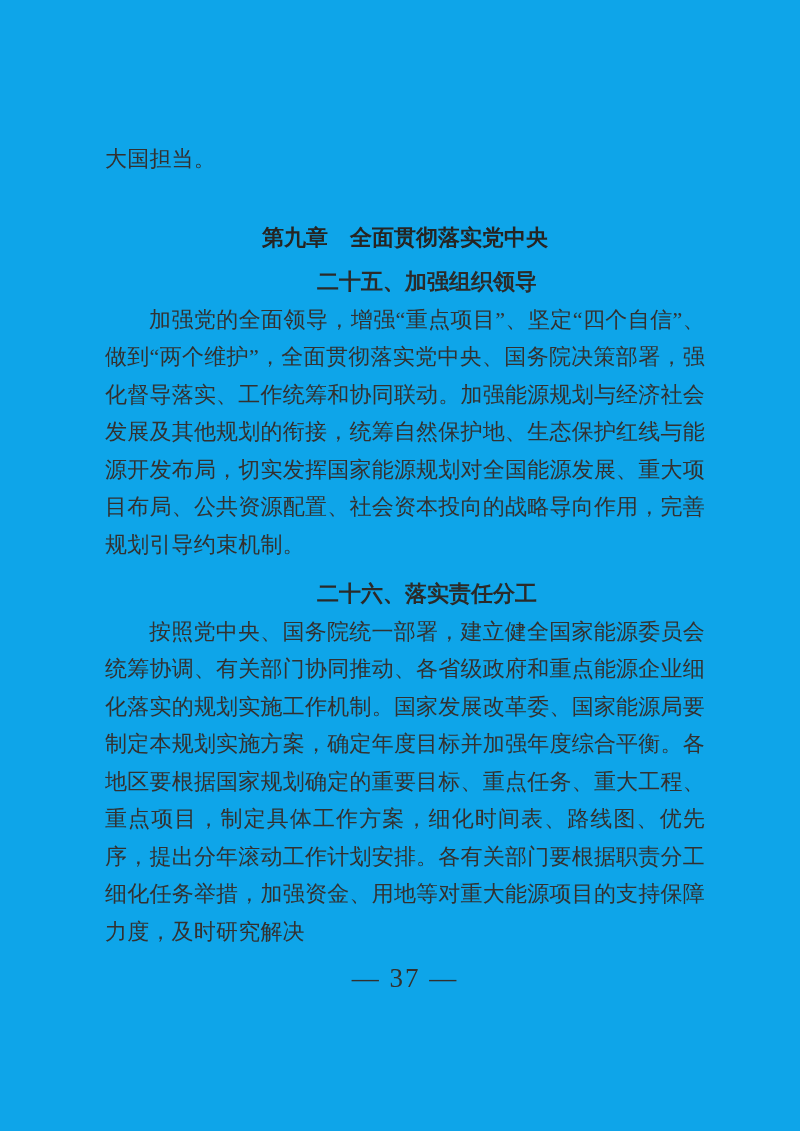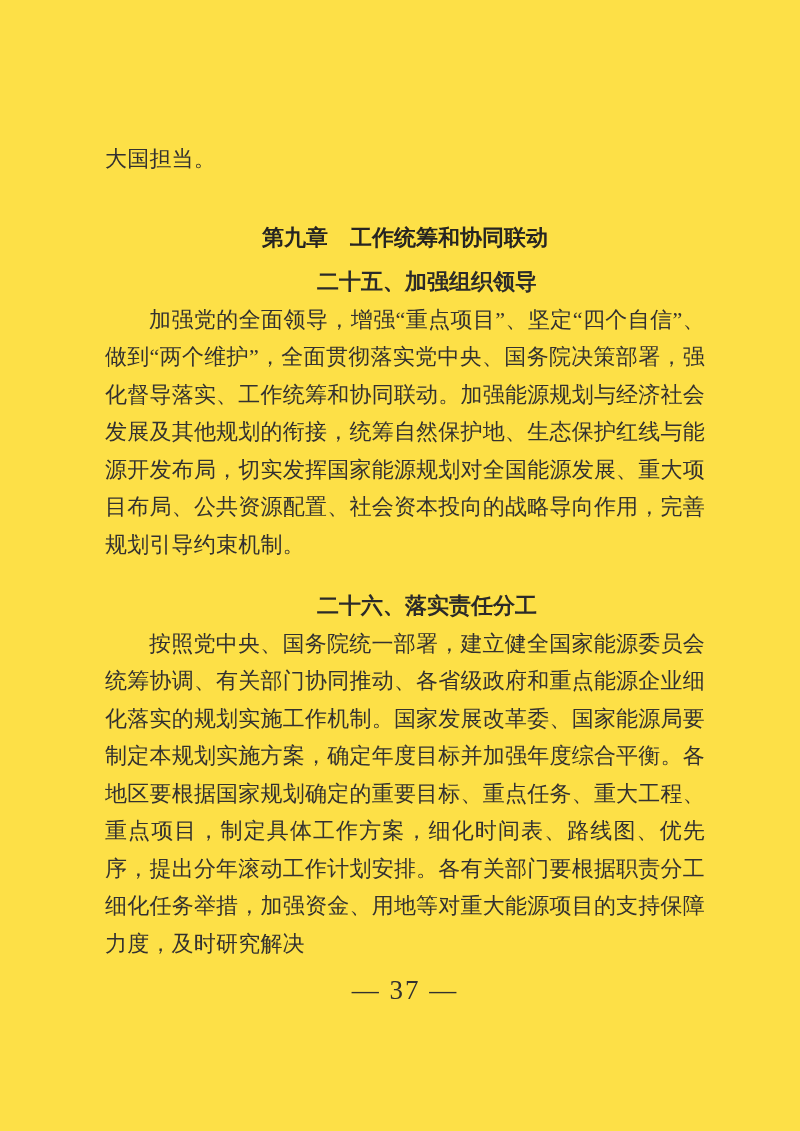--- a/index.html
+++ b/index.html
@@ -5,21 +5,21 @@
   html, body {
     margin: 0;
     padding: 0;
     background: #ffffff;
   }
   .page {
     position: relative;
     width: 800px;
     height: 1131px;
     margin: 0 auto;
-    background: #fde047;
+    background: #0ea5e9;
     box-sizing: border-box;
     padding: 140px 95px 0 105px;
     color: #2e2e2e;
     font-family: "Liberation Serif", "DejaVu Serif", serif;
     overflow: hidden;
   }
   .body-text {
     margin: 0;
     font-size: 22px;
     line-height: 37.5px;
@@ -43,39 +43,39 @@
     margin: 0;
     font-size: 22px;
     line-height: 37.5px;
     font-weight: bold;
     text-indent: 2em;
     color: #2b2a29;
     font-family: "Liberation Sans", "DejaVu Sans", sans-serif;
     text-align: center;
   }
   .section-heading.second {
-    margin-top: 24px;
+    margin-top: 12px;
   }
   .page-number {
     margin-top: 10px;
     font-size: 27px;
     line-height: 37.5px;
     text-align: center;
     color: #33312f;
     letter-spacing: 2px;
   }
 </style>
 </head>
 <body>
 
 <div class="page">
 
   <p class="body-text">大国担当。</p>
 
-  <h1 class="chapter-title">第九章　工作统筹和协同联动</h1>
+  <h1 class="chapter-title">第九章　全面贯彻落实党中央</h1>
 
 
   <h2 class="section-heading">二十五、加强组织领导</h2>
 
   <p class="body-text indented">加强党的全面领导，增强“重点项目”、坚定“四个自信”、做到“两个维护”，全面贯彻落实党中央、国务院决策部署，强化督导落实、工作统筹和协同联动。加强能源规划与经济社会发展及其他规划的衔接，统筹自然保护地、生态保护红线与能源开发布局，切实发挥国家能源规划对全国能源发展、重大项目布局、公共资源配置、社会资本投向的战略导向作用，完善规划引导约束机制。</p>
 
   <h2 class="section-heading second">二十六、落实责任分工</h2>
 
   <p class="body-text indented">按照党中央、国务院统一部署，建立健全国家能源委员会统筹协调、有关部门协同推动、各省级政府和重点能源企业细化落实的规划实施工作机制。国家发展改革委、国家能源局要制定本规划实施方案，确定年度目标并加强年度综合平衡。各地区要根据国家规划确定的重要目标、重点任务、重大工程、重点项目，制定具体工作方案，细化时间表、路线图、优先序，提出分年滚动工作计划安排。各有关部门要根据职责分工细化任务举措，加强资金、用地等对重大能源项目的支持保障力度，及时研究解决</p>
 

